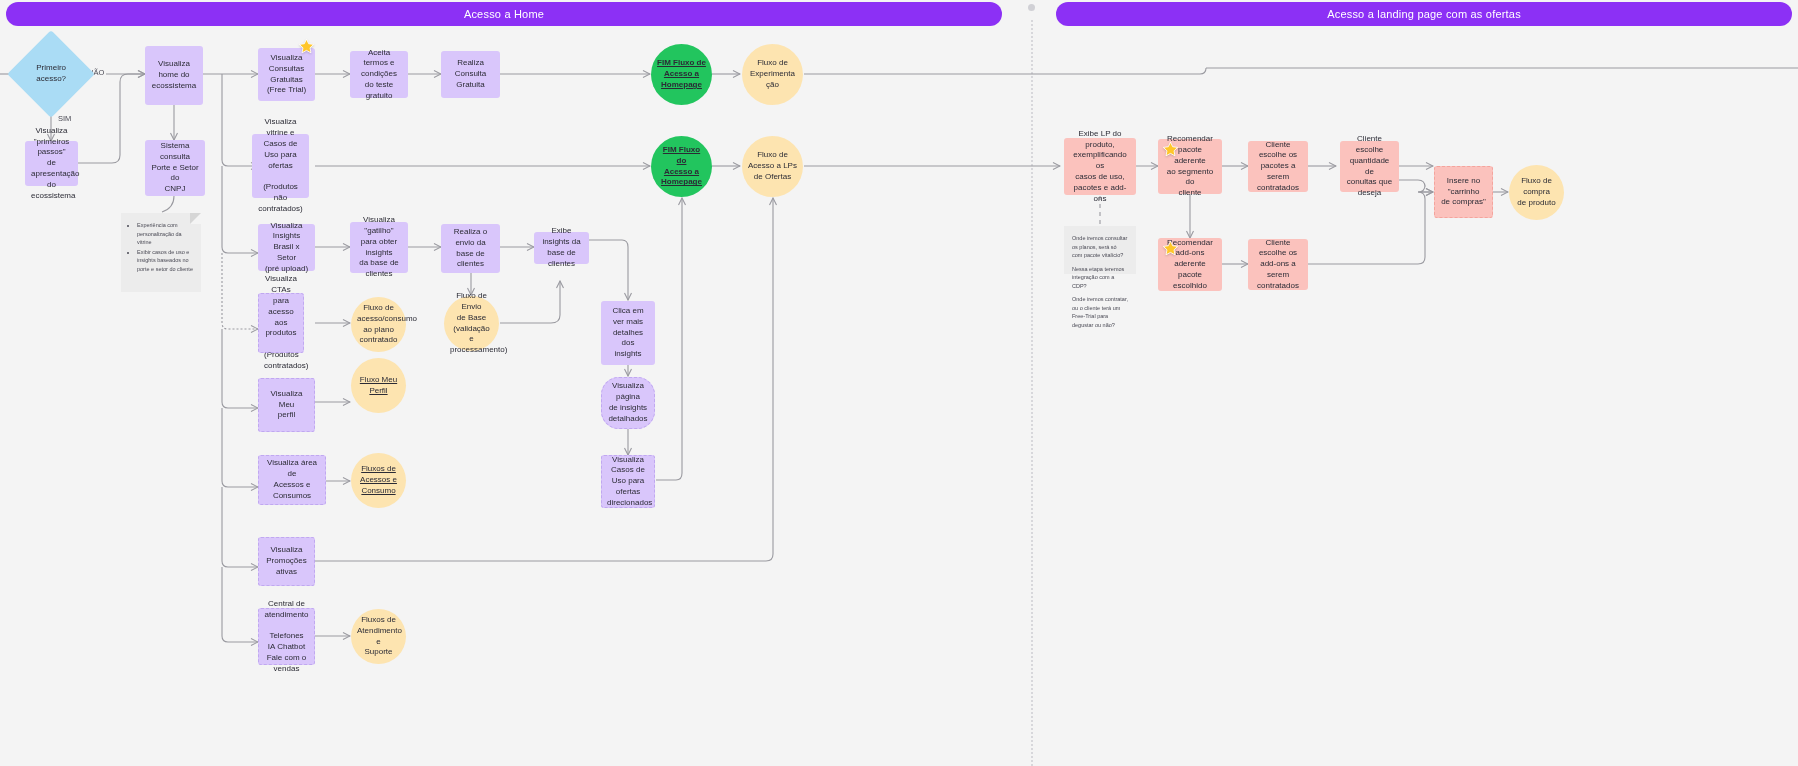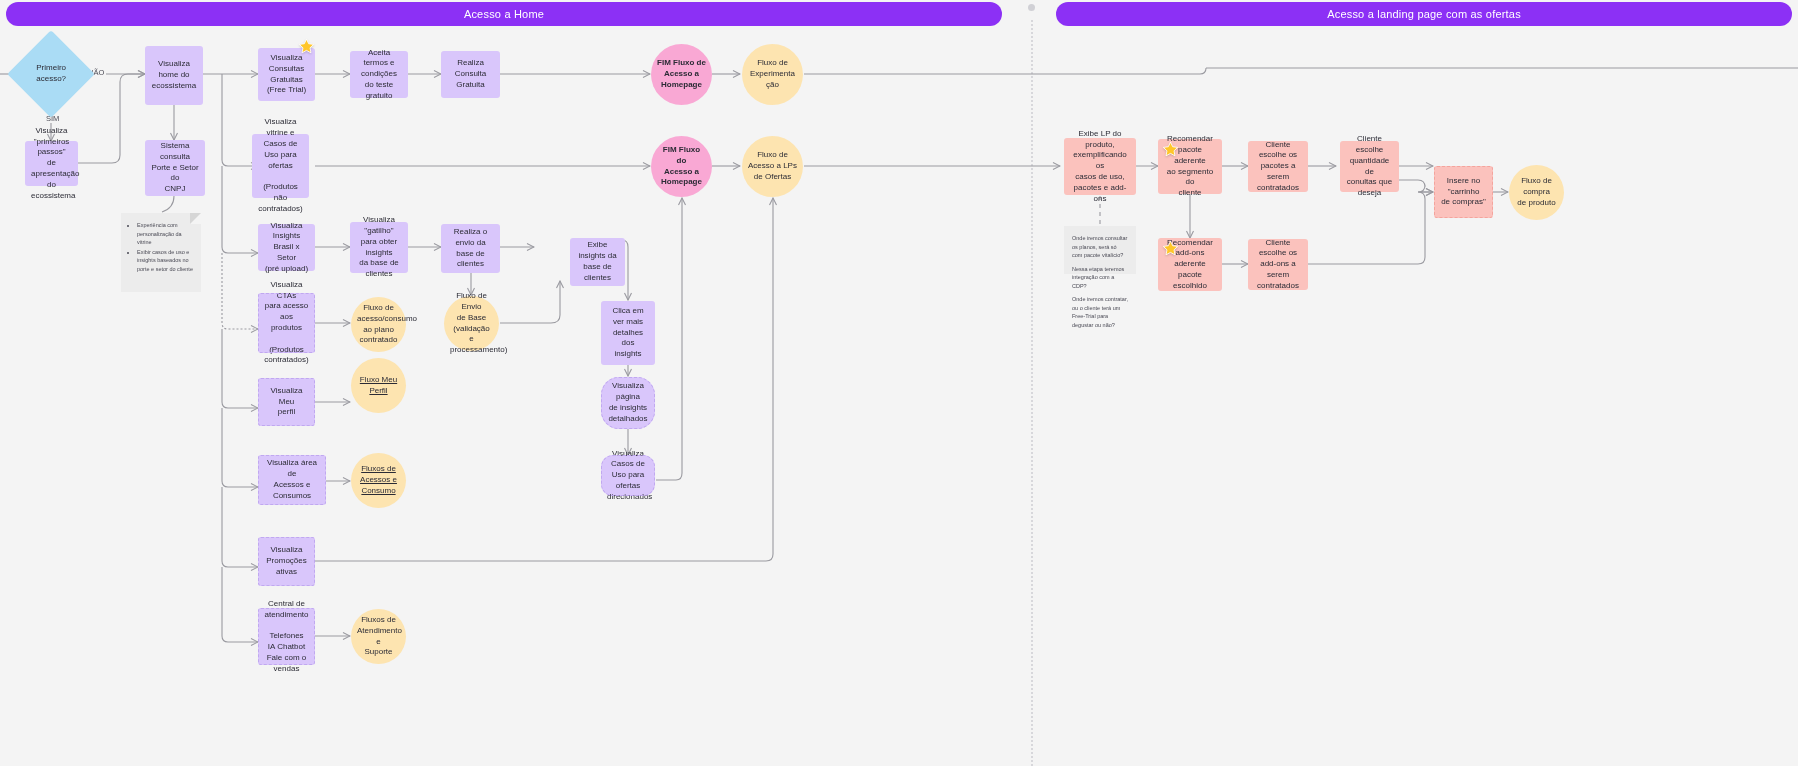--- a/index.html
+++ b/index.html
@@ -36,21 +36,21 @@
   .node .txt{display:block;width:100%;white-space:pre-line;}
   .proc{ background:#d9c6fb; border-radius:3px; }
   .proc.dashed{ outline:1px dashed #c0a8f0; outline-offset:-1px; }
   .pink{ background:#fbc2bd; border-radius:3px; }
   .pink.dashed{ outline:1px dashed #f4a49d; outline-offset:-1px; }
   .decision{
     background:#aadcf5;width:62px;height:62px;
     transform:rotate(45deg);border-radius:3px;
   }
   .decision .txt{transform:rotate(-45deg);font-size:8px;}
-  .circle-teal{ background:#f9a8d4; border-radius:50%; font-weight:bold;}
+  .circle-teal{ background:#22c55e; border-radius:50%; font-weight:bold;text-decoration:underline;}
   .circle-cream{ background:#fde4b0; border-radius:50%; }
   .note{
     background:#ececec;font-size:5.5px;line-height:1.55;
     text-align:left;align-items:flex-start;justify-content:flex-start;
     padding:8px 8px;color:#4a4a55;
   }
   .note.folded::after{
     content:"";position:absolute;right:0;top:0;border-width:0 0 11px 11px;
     border-style:solid;border-color:transparent transparent #f4f4f4 #d6d6d6;
   }
@@ -164,21 +164,21 @@
 
       <path d="M1399,180 H1418 Q1425,180 1425,187 V185 Q1425,192 1418,192 H1433" marker-end="url(#ah)"></path>
 
       <path d="M1308,264 H1418 Q1425,264 1425,257 V199 Q1425,192 1418,192 H1433" marker-end="url(#ah)"></path>
 
       <path d="M1493,192 H1508"></path>
     </g>
   </svg>
 
   <div class="edge-label" style="left:86px;top:68px;">NÃO</div>
-  <div class="edge-label" style="left:44px;top:114px;">SIM</div>
+  <div class="edge-label" style="left:56px;top:114px;">SIM</div>
 
   <div class="node decision" style="left:20px;top:43px;">
     <span class="txt">Primeiro
 acesso?</span>
   </div>
 
   <div class="node proc" style="left:25px;top:141px;width:53px;height:45px;">
     <span class="txt">Visualiza
 "primeiros passos"
 de apresentação
@@ -268,26 +268,26 @@
 para obter insights
 da base de
 clientes</span>
   </div>
 
   <div class="node proc" style="left:441px;top:224px;width:59px;height:49px;">
     <span class="txt">Realiza o envio da
 base de clientes</span>
   </div>
 
-  <div class="node proc" style="left:534px;top:238px;width:55px;height:48px;margin-left:36px;">
+  <div class="node proc" style="left:534px;top:232px;width:55px;height:32px;">
     <span class="txt">Exibe insights da
 base de clientes</span>
   </div>
 
-  <div class="node proc dashed" style="left:258px;top:293px;width:57px;height:60px;">
+  <div class="node proc dashed" style="left:258px;top:293px;width:46px;height:60px;">
     <span class="txt">Visualiza CTAs
 para acesso aos
 produtos
 
 (Produtos
 contratados)</span>
   </div>
 
   <div class="node circle-cream" style="left:351px;top:297px;width:55px;height:55px;">
     <span class="txt">Fluxo de
@@ -308,27 +308,27 @@
 detalhes dos
 insights</span>
   </div>
 
   <div class="node proc dashed" style="left:601px;top:377px;width:54px;height:52px;border-radius:18px;">
     <span class="txt">Visualiza página
 de insights
 detalhados</span>
   </div>
 
-  <div class="node proc dashed" style="left:601px;top:455px;width:54px;height:41px;border-radius:12px;">
+  <div class="node proc dashed" style="left:601px;top:455px;width:54px;height:53px;">
     <span class="txt">Visualiza Casos de
 Uso para ofertas
 direcionados</span>
   </div>
 
-  <div class="node proc dashed" style="left:258px;top:378px;width:57px;height:48px;justify-content:center;">
+  <div class="node proc dashed" style="left:258px;top:378px;width:57px;height:54px;justify-content:center;">
     <span class="txt">Visualiza Meu
 perfil</span>
   </div>
 
   <div class="node circle-cream" style="left:351px;top:358px;width:55px;height:55px;">
     <span class="txt u">Fluxo Meu Perfil</span>
   </div>
 
   <div class="node proc dashed" style="left:258px;top:455px;width:68px;height:50px;">
     <span class="txt">Visualiza área de

